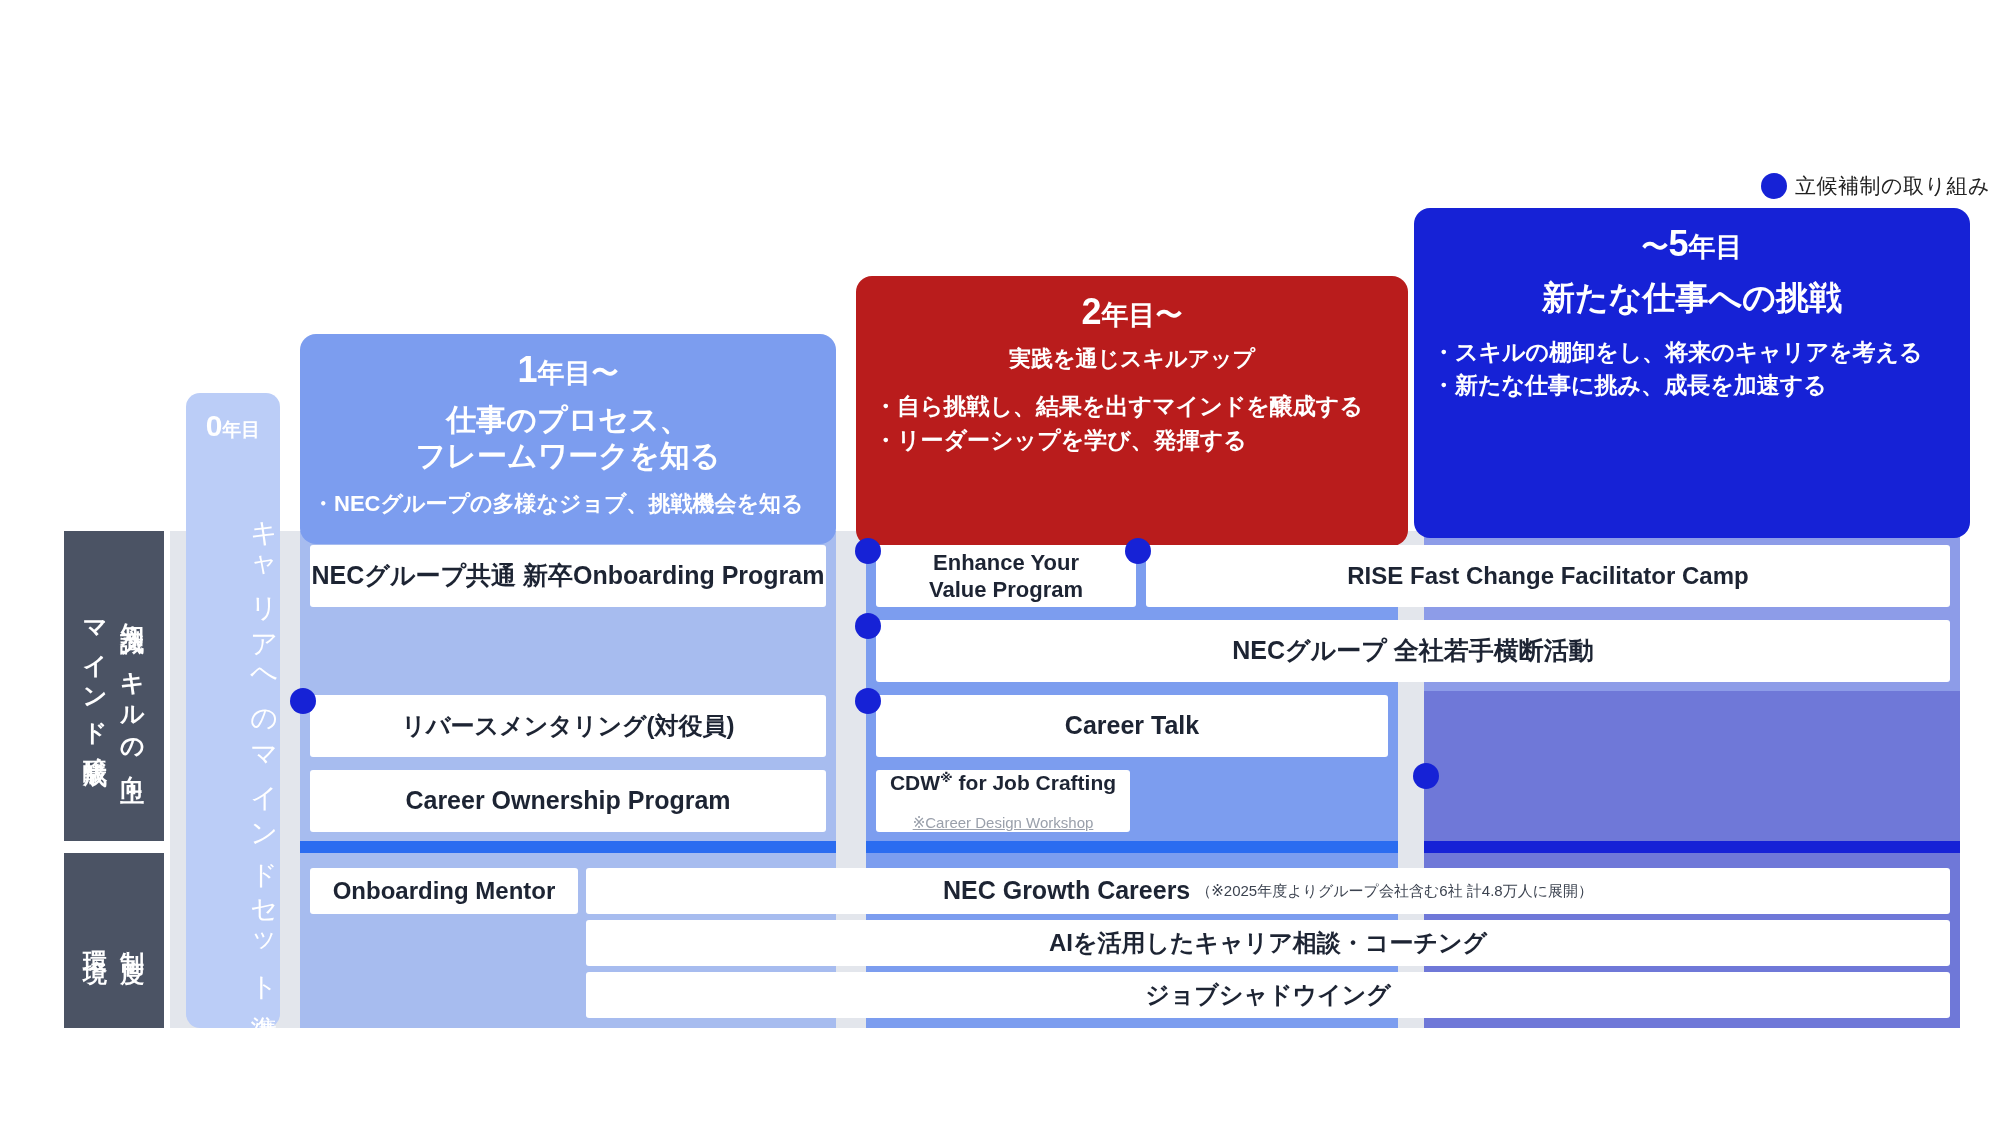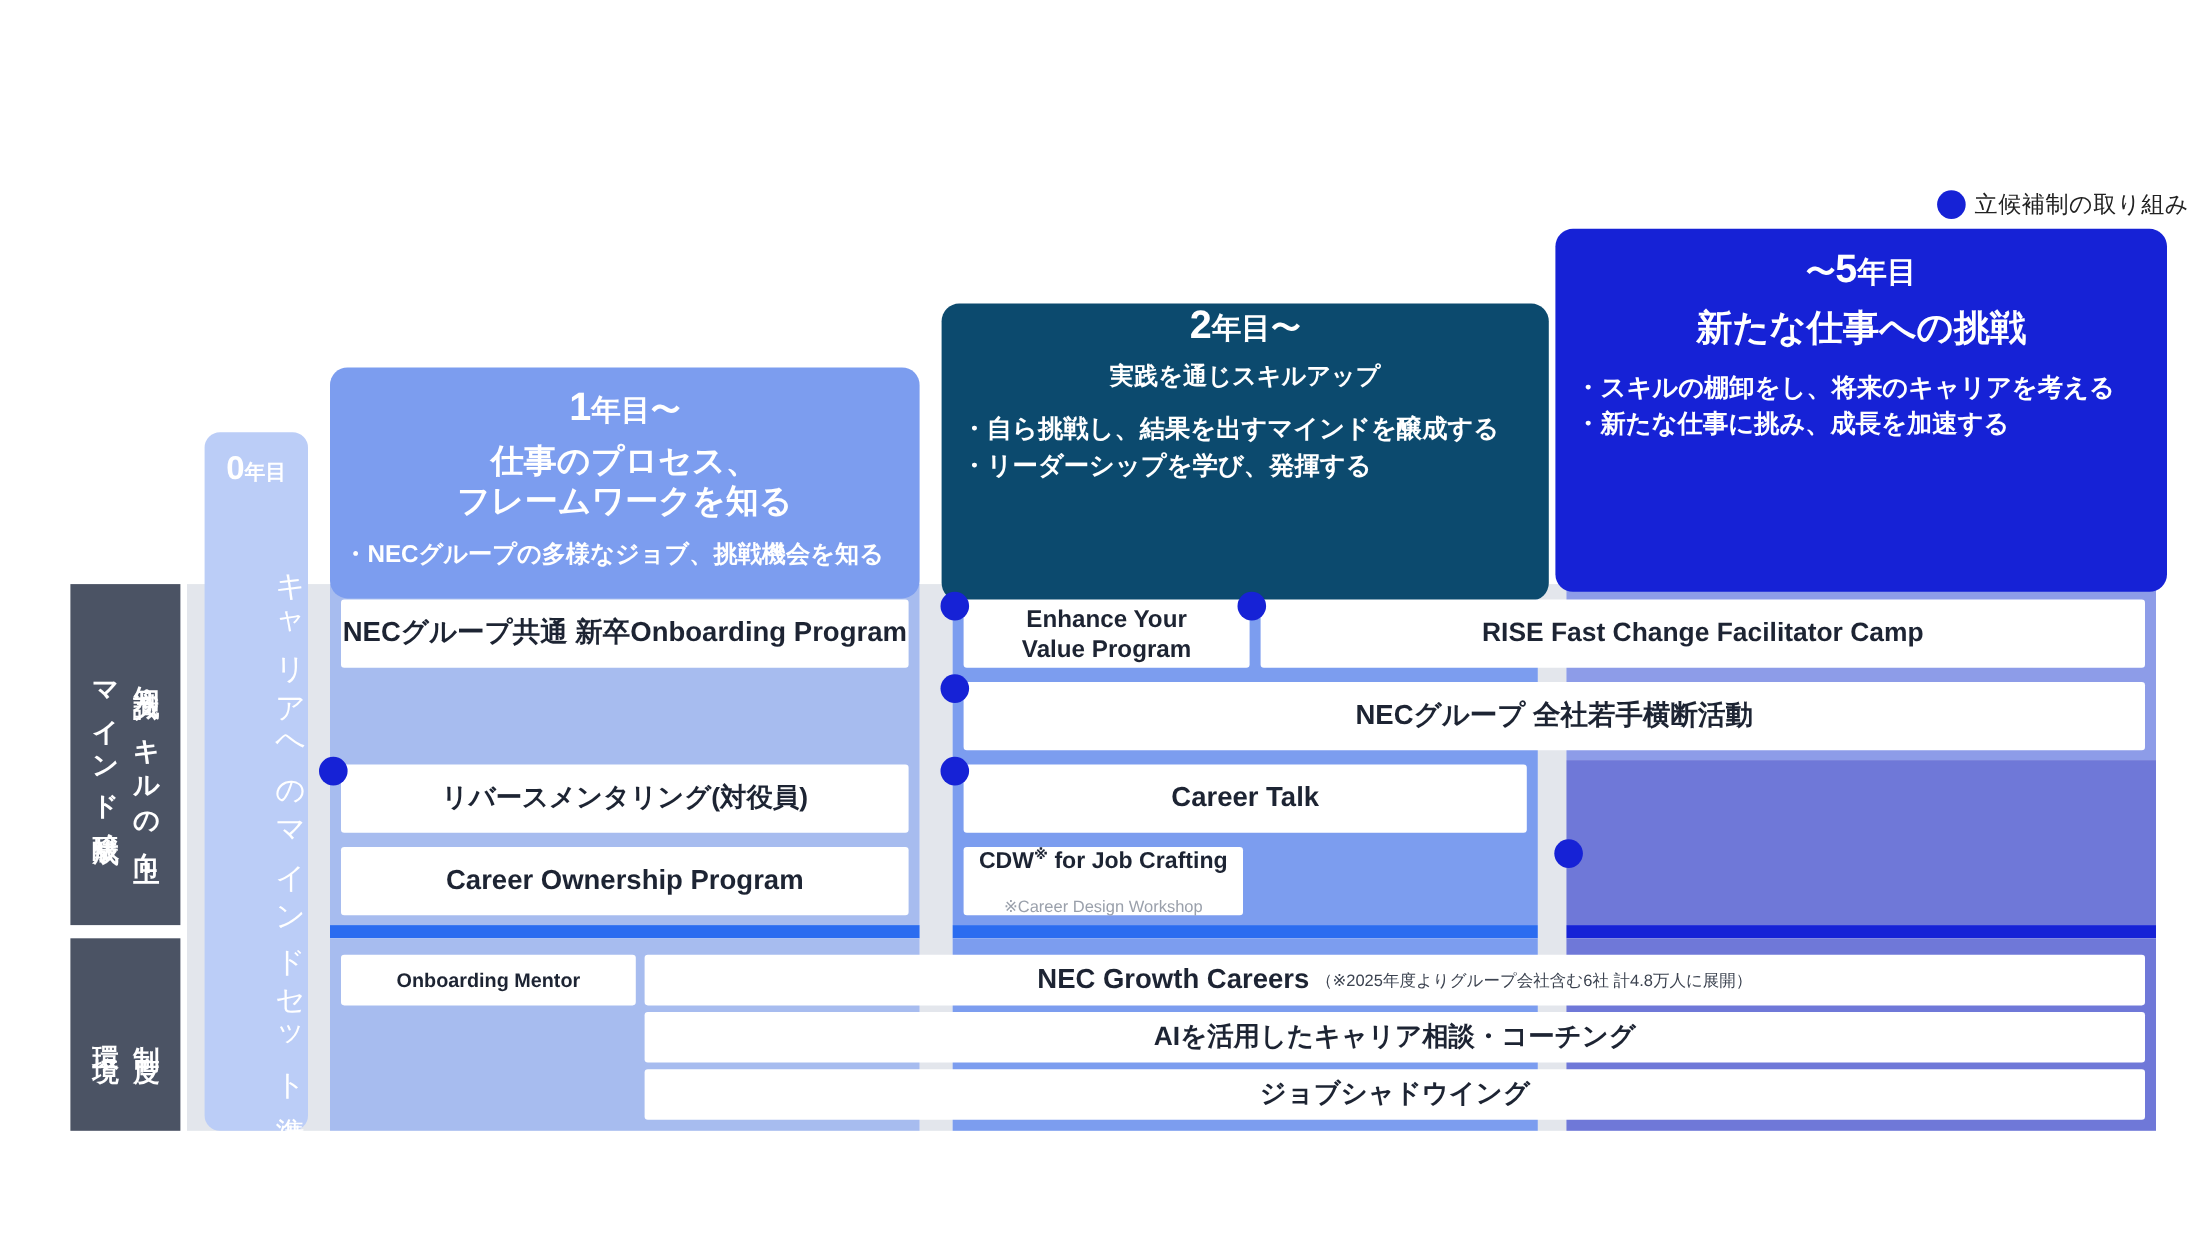--- a/index.html
+++ b/index.html
@@ -103,21 +103,21 @@
     <div class="yr">
       <b>1</b><span>年目〜</span>
     </div>
     <div class="ttl" style="font-size:30px;margin-top:14px;white-space:pre-line;">仕事のプロセス、
 フレームワークを知る</div>
     <ul style="margin-top:14px;text-align:left;">
       <li style="font-size:22px;">NECグループの多様なジョブ、挑戦機会を知る</li>
     </ul>
   </div>
 
-  <div class="phase" style="left:856px;top:276px;width:552px;height:270px;background:#0c4a6e;padding:1px 18px 0;">
+  <div class="phase" style="left:856px;top:276px;width:552px;height:270px;background:#b91c1c;padding:18px 18px 0;">
     <div class="yr">
       <b>2</b><span>年目〜</span>
     </div>
     <div class="ttl" style="font-size:22px;margin-top:16px;white-space:pre-line;">実践を通じスキルアップ</div>
     <ul style="margin-top:18px;text-align:left;">
       <li>自ら挑戦し、結果を出すマインドを醸成する</li>
       <li>リーダーシップを学び、発揮する</li>
     </ul>
   </div>
 
@@ -174,26 +174,26 @@
   </div>
 
   <div class="box" style="left:310px;top:770px;width:516px;height:62px;">
     <div class="t" style="font-size:25px;">Career Ownership Program</div>
   </div>
 
   <div class="box" style="left:876px;top:770px;width:254px;height:62px;">
     <div class="t" style="font-size:21px;">
       <span>CDW<sup class="mk">※</sup> for Job Crafting</span>
     </div>
-    <div class="sub" style="font-size:15px;margin-top:18px;">※Career Design Workshop</div>
+    <div class="sub" style="font-size:15px;margin-top:18px;text-decoration:underline;">※Career Design Workshop</div>
   </div>
 
 
   <div class="box" style="left:310px;top:868px;width:268px;height:46px;">
-    <div class="t" style="font-size:18px;">Onboarding Mentor</div>
+    <div class="t" style="font-size:24px;">Onboarding Mentor</div>
   </div>
 
   <div class="box" style="left:586px;top:868px;width:1364px;height:46px;flex-direction:row;gap:6px;">
     <span class="t" style="font-size:25px;">NEC Growth Careers</span>
     <span class="note" style="font-size:15px;">（※2025年度よりグループ会社含む6社 計4.8万人に展開）</span>
   </div>
 
   <div class="box" style="left:586px;top:920px;width:1364px;height:46px;">
     <div class="t" style="font-size:24px;">AIを活用したキャリア相談・コーチング</div>
   </div>

